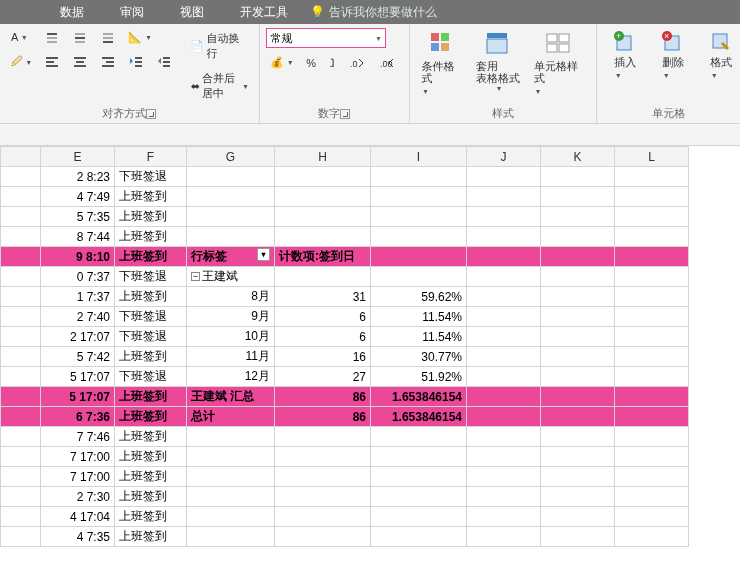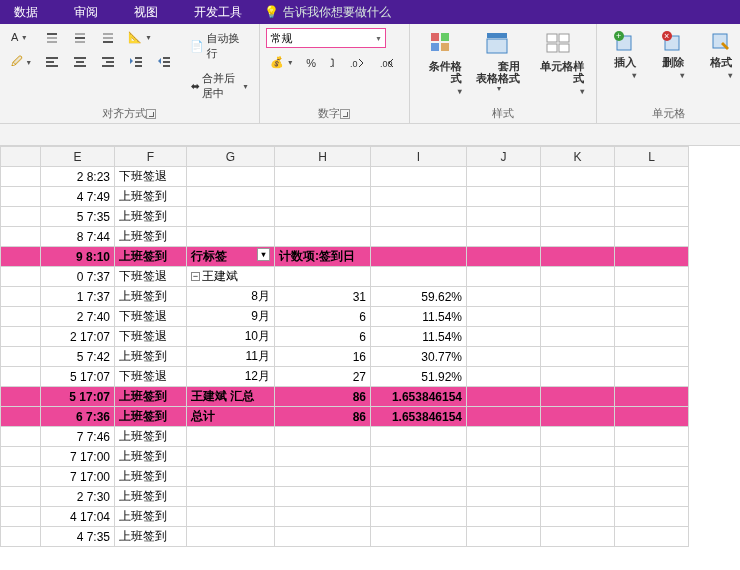--- a/index.html
+++ b/index.html
@@ -6,25 +6,26 @@
   body {
     font-family: "Segoe UI", "Microsoft YaHei", sans-serif;
     font-size: 12px;
     background: #ffffff;
     width: 740px;
     height: 570px;
     overflow: hidden;
     position: relative;
   }
   .ribbon-tabs {
-    background: #4c1d95;
+    background: #737373;
     height: 24px;
     display: flex;
     align-items: center;
     color: #fff;
+    padding-left: 46px;
   }
   .ribbon-tabs .tab {
     padding: 0 14px;
     height: 24px;
     line-height: 24px;
     cursor: pointer;
     font-size: 12px;
   }
   .ribbon-tabs .tellme {
     padding: 0 8px;
@@ -87,21 +88,21 @@
     border:1px solid #ec4899; background:#fff; height:20px;
     display:flex; align-items:center; padding:0 4px; font-size:11px;
     min-width:120px; justify-content:space-between; cursor:pointer;
   }
   .select-box .dd{font-size:8px;color:#666;}
   svg { display: block; }
   .big-btn {
     display:flex; flex-direction:column; align-items:center; justify-content:flex-start;
     padding:2px 6px; cursor:pointer; gap:2px; min-width:44px;
   }
-  .big-btn .biglabel { font-size:11px; color:#333; text-align:right; line-height:12px;font-weight:bold; }
+  .big-btn .biglabel { font-size:11px; color:#333; text-align:left; line-height:12px; }
 
   .fbar {
     height: 22px;
     border-bottom:1px solid #d4d4d4;
     background:#f3f3f3;
   }
 
   .sheet {
     position:relative;
     overflow:hidden;

